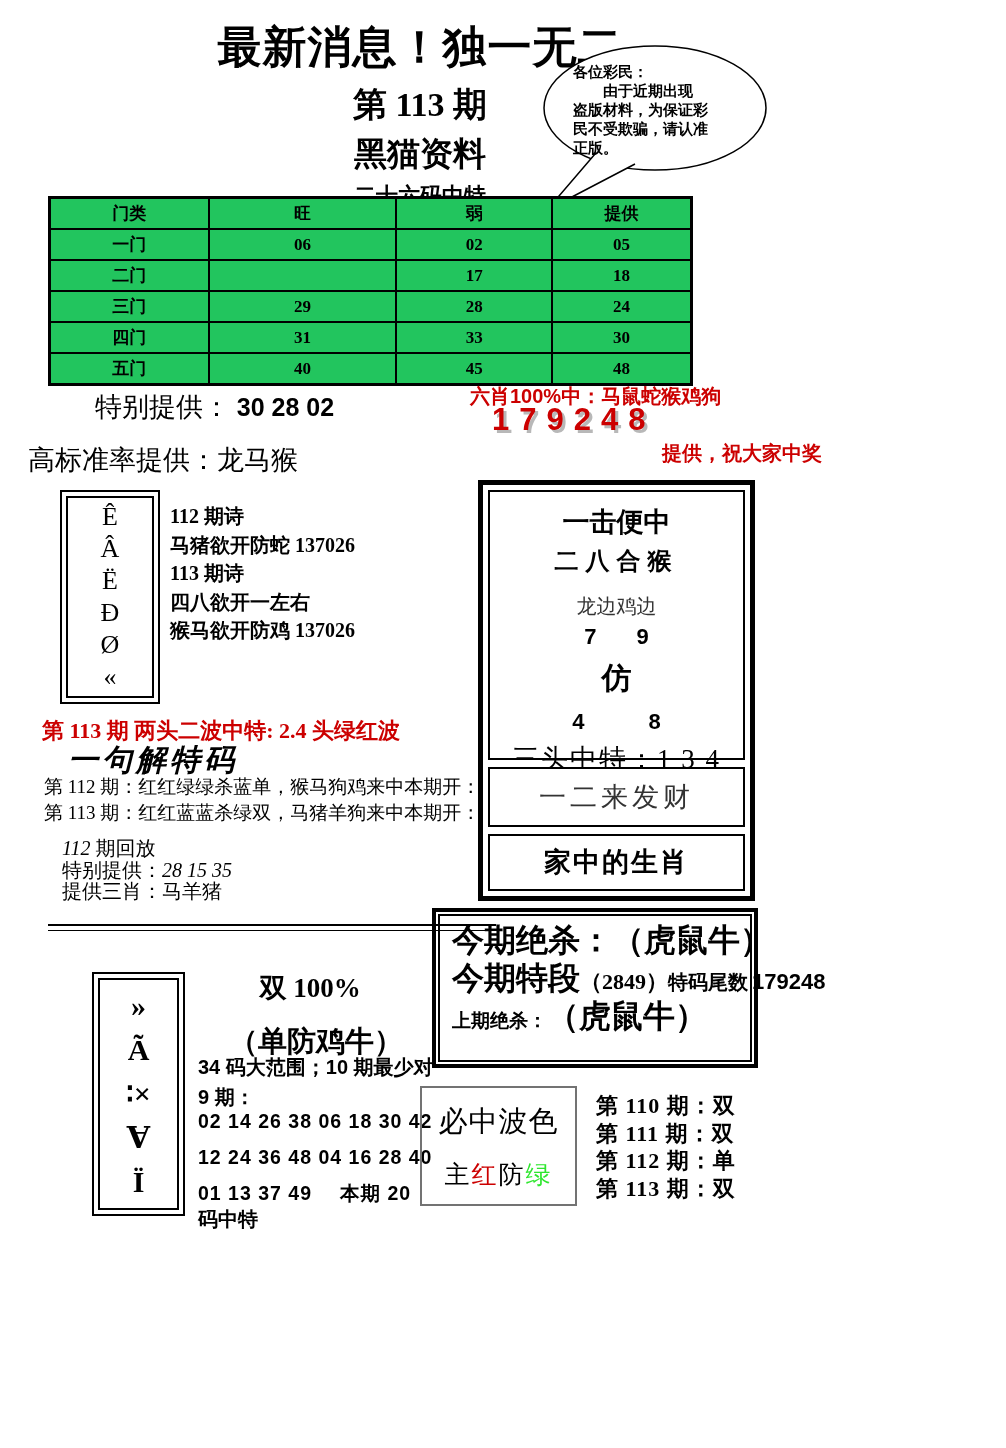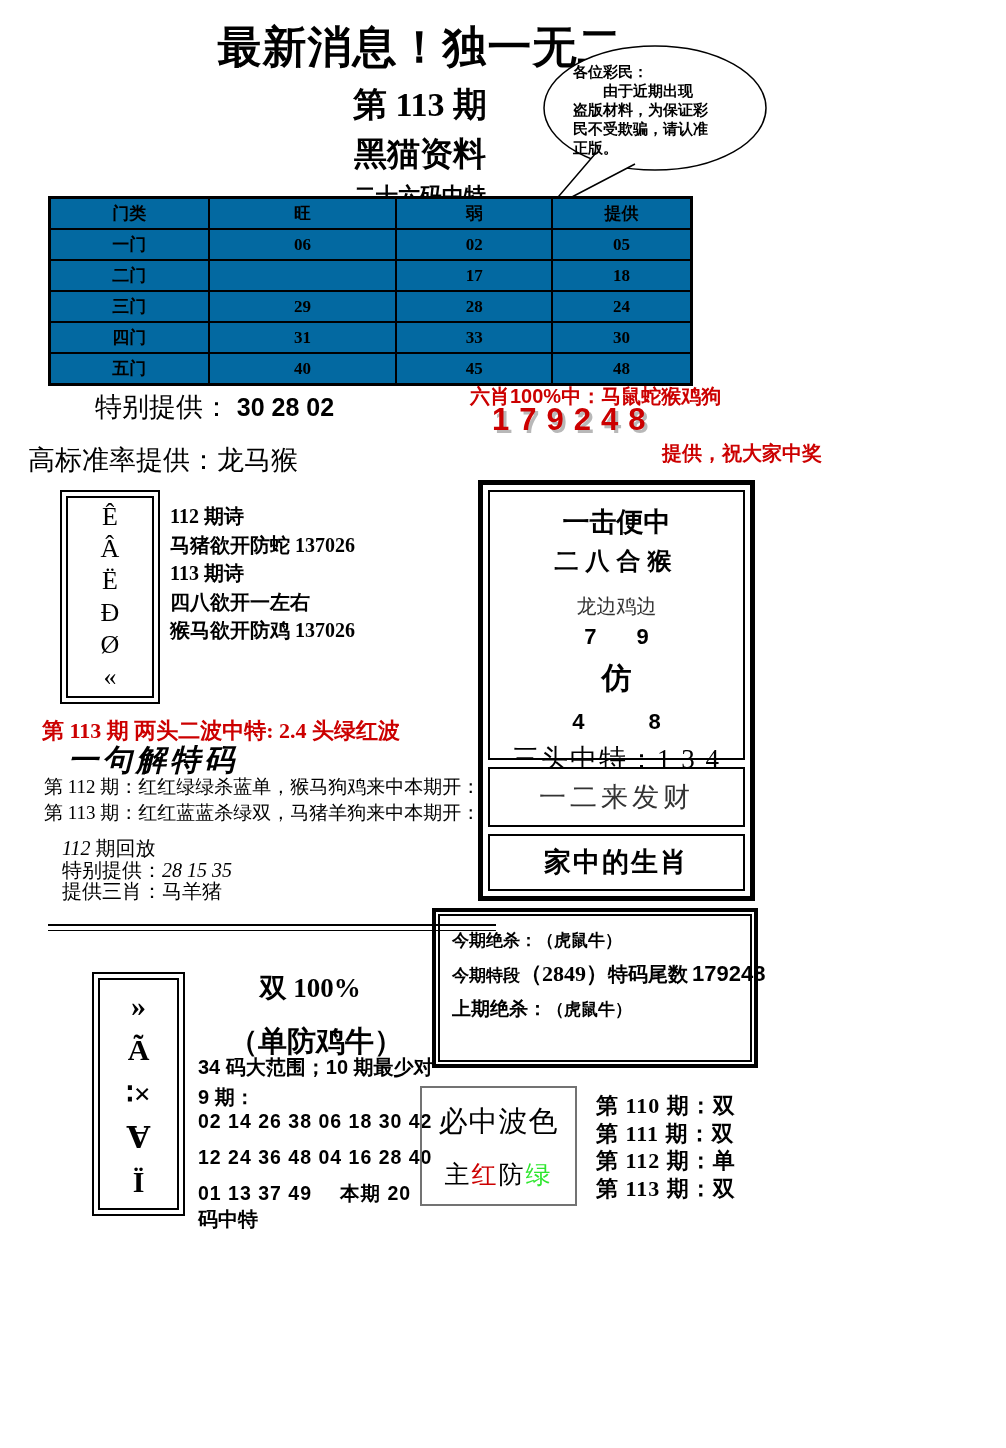--- a/index.html
+++ b/index.html
@@ -17,21 +17,21 @@
   .title-source{left:150px;top:116px;width:540px;font-size:33px;font-weight:700;}
   .title-sub{left:150px;top:165px;width:540px;font-size:22px;font-weight:700;}
 
   
   .bubble{left:533px;top:42px;width:240px;height:172px;}
   .bubble-text{position:absolute;left:40px;top:20px;width:170px;font-size:15px;font-weight:700;
                line-height:19px;font-family:"Liberation Sans","DejaVu Sans",sans-serif;}
 
   
   .gate-table{left:48px;top:196px;width:645px;border-collapse:collapse;border:3px solid #000;}
-  .gate-table td,.gate-table th{border:2px solid #000;background:#0369a1;height:27px;
+  .gate-table td,.gate-table th{border:2px solid #000;background:#22c55e;height:27px;
       text-align:center;font-size:17px;font-weight:700;font-family:"Liberation Serif","DejaVu Serif",serif;}
   .col0{width:158px}.col1{width:188px}.col2{width:155px}.col3{width:138px}
 
   .special-offer{left:95px;top:389px;font-size:27px;}
   .special-offer .num{font-family:"Liberation Sans","DejaVu Sans",sans-serif;font-weight:700;font-size:25px;}
 
   .sixxiao1{left:470px;top:383px;font-size:20px;font-weight:700;}
   .sixxiao2{left:492px;top:402px;font-size:31px;font-weight:700;letter-spacing:10px;
             text-shadow:3px 3px 0 #b8b8b8;}
   .sixxiao3{left:662px;top:440px;font-size:20px;font-weight:700;}
@@ -75,21 +75,21 @@
   .strike-santou{font-size:27px;margin-top:6px;letter-spacing:2px;}
   .fortune-box{height:60px;margin-top:7px;display:flex;align-items:center;justify-content:center;
                font-size:27px;color:#333;letter-spacing:4px;}
   .zodiac-box{height:57px;margin-top:7px;display:flex;align-items:center;justify-content:center;
               font-size:27px;font-weight:700;letter-spacing:2px;}
 
   
   .killframe{left:432px;top:908px;width:326px;height:160px;border:4px solid #000;box-sizing:border-box;padding:2px;}
   .kill-inner{border:2px solid #000;width:100%;height:100%;box-sizing:border-box;padding:8px 12px;}
   .kill-l{font-weight:700;line-height:33px;white-space:nowrap;}
-  .fs25{font-size:17px;}.fs22{font-size:22px;}.fs20{font-size:20px;}.fs19{font-size:19px;}
+  .fs25{font-size:32px;}.fs22{font-size:22px;}.fs20{font-size:20px;}.fs19{font-size:19px;}
   .numsans{font-family:"Liberation Sans","DejaVu Sans",sans-serif;}
 
   .double100{left:210px;top:954px;width:200px;font-size:27px;font-weight:700;}
   .danfang{left:196px;top:1006px;width:240px;font-size:29px;font-weight:700;}
   .range1{left:198px;top:1054px;font-size:20px;font-weight:700;font-family:"Liberation Sans","DejaVu Sans",sans-serif;}
   .range2{left:198px;top:1084px;font-size:20px;font-weight:700;font-family:"Liberation Sans","DejaVu Sans",sans-serif;}
   .numline{font-size:19.5px;font-weight:600;font-family:"Liberation Sans","DejaVu Sans",sans-serif;letter-spacing:1px;}
   .nl1{left:198px;top:1110px;}
   .nl2{left:198px;top:1146px;}
   .nl3{left:198px;top:1180px;}

